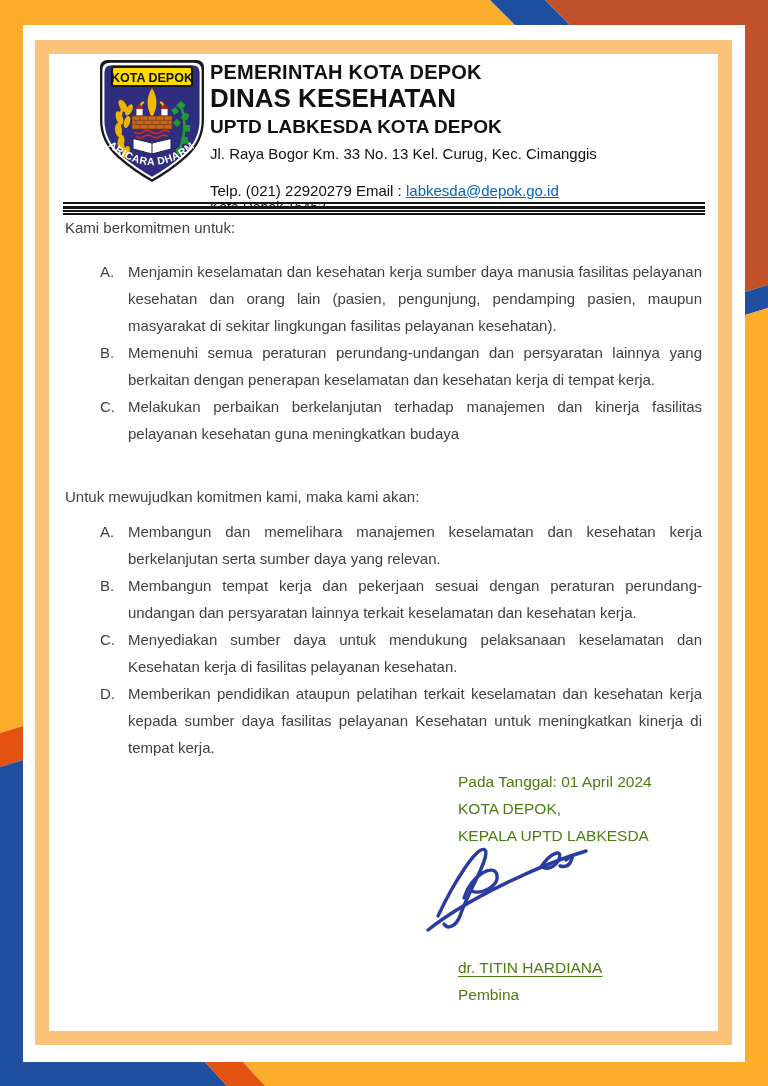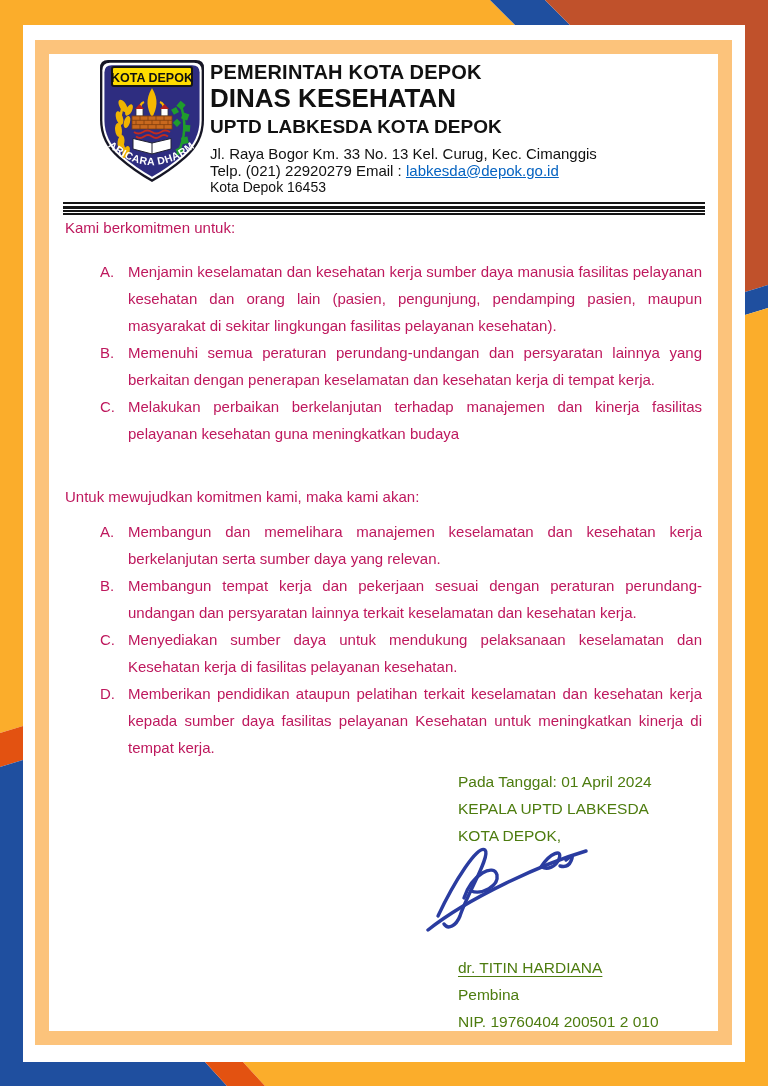--- a/index.html
+++ b/index.html
@@ -18,31 +18,31 @@
   
   .logo { position:absolute; left:96px; top:58px; z-index:5; }
   .header-text {
     position:absolute; left:210px; right:60px; top:60px; z-index:5;
     text-align:left; color:#111;
   }
   .ht1 { font-size:20px; font-weight:bold; line-height:24px; letter-spacing:.2px; }
   .ht2 { font-size:26px; font-weight:bold; line-height:28px; }
   .ht3 { font-size:19px; font-weight:bold; line-height:30px; }
   .haddr { font-size:15px; line-height:16.5px; margin-top:4px; }
-  .hcontact { font-size:15px; line-height:16.5px; }
+  .hcontact { font-size:15px; line-height:16.5px;margin-top:20px; }
   .hcity { font-size:14px; line-height:16.5px; }
   .email-link { color:#0563C1; text-decoration:underline; cursor:pointer; }
   .sep { position:absolute; left:63px; right:63px; top:202px; z-index:5; }
   .sep .l1 { height:2px; background:#151515; margin-bottom:2px; }
   .sep .l2 { height:9px;
     background:linear-gradient(#151515 0 2.5px,#ffffff 2.5px 3.5px,#151515 3.5px 5.5px,#ffffff 5.5px 6.5px,#151515 6.5px 9px); }
   
   .doc-body {
     position:absolute; left:65px; right:66px; top:214px; z-index:5;
-    font-size:15px; color:#be185d;
+    font-size:15px; color:#404040;
   }
   .intro { line-height:27px; }
   .intro.second { margin-top:36px; }
   .klist { margin-top:17px; }
   .klist.second { margin-top:8px; }
   .kitem { position:relative; padding-left:63px; line-height:27px; text-align:justify; }
   .kitem .marker { position:absolute; left:35px; top:0; }
   
   .sig-block {
     position:absolute; left:458px; top:768px; width:250px; z-index:5;
@@ -179,26 +179,25 @@
     </div>
     <div class="kitem">
       <span class="marker">D.</span>
       <span>Memberikan pendidikan ataupun pelatihan terkait keselamatan dan kesehatan kerja kepada sumber daya fasilitas pelayanan Kesehatan untuk meningkatkan kinerja di tempat kerja.</span>
     </div>
   </div>
 </div>
 
 <div class="sig-block">
   <div>Pada Tanggal: 01 April 2024</div>
+  <div>KOTA DEPOK,</div>
   <div>KEPALA UPTD LABKESDA</div>
-  <div>KOTA DEPOK,</div>
   <div class="sig-space"></div>
   <div class="sig-name">dr. TITIN HARDIANA</div>
   <div>Pembina</div>
-  <div>NIP. 19760404 200501 2 010</div>
 </div>
 
 <svg class="sig-art" width="190" height="102" viewBox="0 0 190 102" xmlns="http://www.w3.org/2000/svg">
   <g stroke="#2A3CA0" stroke-width="3.4" fill="none" stroke-linecap="round">
     <path d="M18 80 C34 46 58 8 65 14 C71 20 48 56 40 80 C36 90 28 94 24 88"></path>
     <path d="M8 94 C48 62 122 28 166 15"></path>
     <path d="M44 62 C52 38 74 27 77 39 C79 50 62 59 51 55"></path>
     <path d="M121 31 C130 17 143 12 139 23 C136 31 127 34 122 31"></path>
     <path d="M146 24 q9 -8 5 1 q-3 7 -11 5"></path>
   </g>

